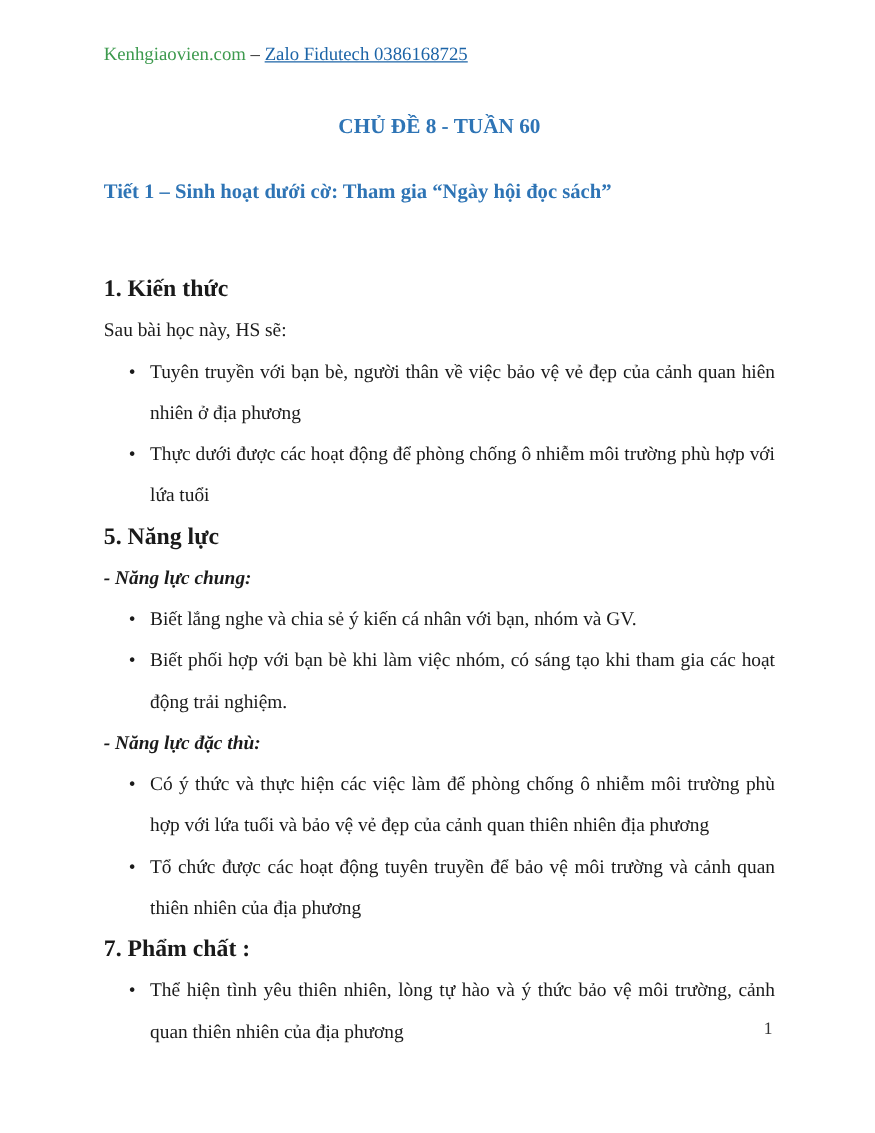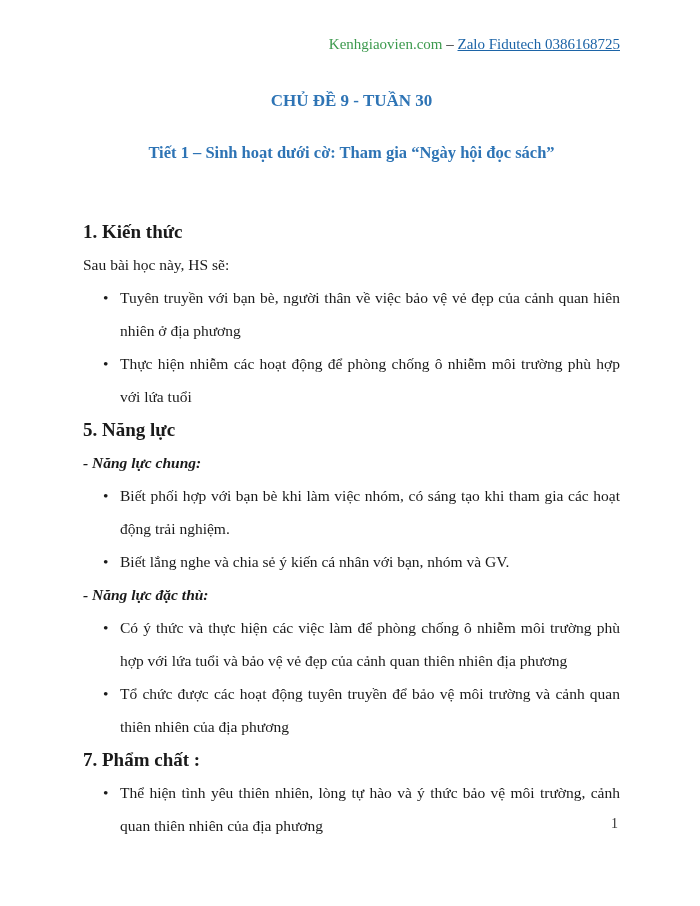--- a/index.html
+++ b/index.html
@@ -11,41 +11,40 @@
     margin: 0 auto;
     background: #ffffff;
     font-family: "Liberation Serif", "DejaVu Serif", serif;
     color: #1a1a1a;
     overflow: hidden;
   }
   .content {
     padding: 36px 80px 0 83px;
   }
   .doc-header {
-    text-align: right;
+    text-align: left;
     font-size: 15px;
     margin-bottom: 38px;
     white-space: nowrap;
   }
   .site-name { color: #3d9a4e; }
   .header-sep { color: #222222; }
   .header-link {
     color: #1c64a7;
     text-decoration: underline;
     cursor: pointer;
   }
   .doc-title {
     text-align: center;
     font-weight: bold;
     font-size: 17px;
     color: #2e74b5;
     margin-bottom: 32px;
   }
   .doc-subtitle {
-    text-align: center;
     font-weight: bold;
     font-size: 16.5px;
     color: #2e74b5;
     margin-bottom: 52px;
   }
   .body-text { font-size: 15.5px; line-height: 33px; }
   .h-main {
     font-weight: bold;
     font-size: 15.5px;
     margin-bottom: 11px;
@@ -90,43 +89,43 @@
 </head>
 <body>
 
 <div class="page">
   <div class="content">
 
     <div class="doc-header">
       <span class="site-name">Kenhgiaovien.com</span><span class="header-sep"> – </span><span class="header-link">Zalo Fidutech 0386168725</span>
     </div>
 
-    <div class="doc-title">CHỦ ĐỀ 9 - TUẦN 30</div>
+    <div class="doc-title">CHỦ ĐỀ 8 - TUẦN 60</div>
 
     <div class="doc-subtitle">Tiết 1 – Sinh hoạt dưới cờ: Tham gia “Ngày hội đọc sách”</div>
 
     <div class="body-text">
 
 
       <div class="h-sub">1. Kiến thức</div>
 
       <div class="para">Sau bài học này, HS sẽ:</div>
 
       <ul class="bullets">
         <li>Tuyên truyền với bạn bè, người thân về việc bảo vệ  vẻ đẹp của cảnh quan hiên nhiên ở địa phương</li>
-        <li>Thực hiện nhiễm các hoạt động để phòng chống ô nhiễm môi trường phù hợp với lứa tuổi</li>
+        <li>Thực dưới được các hoạt động để phòng chống ô nhiễm môi trường phù hợp với lứa tuổi</li>
       </ul>
 
       <div class="h-sub">5. Năng lực</div>
 
       <div class="h-italic">- Năng lực chung:</div>
 
       <ul class="bullets">
+        <li>Biết lắng nghe và chia sẻ ý kiến cá nhân với bạn, nhóm và GV.</li>
         <li>Biết phối hợp với bạn bè khi làm việc nhóm, có sáng tạo khi tham gia các hoạt động trải nghiệm.</li>
-        <li>Biết lắng nghe và chia sẻ ý kiến cá nhân với bạn, nhóm và GV.</li>
       </ul>
 
       <div class="h-italic">- Năng lực đặc thù:</div>
 
       <ul class="bullets">
         <li>Có ý thức và thực hiện các việc làm để phòng chống ô nhiễm môi trường phù hợp với lứa tuổi và bảo vệ vẻ đẹp của cảnh quan thiên nhiên địa phương</li>
         <li>Tổ chức được các hoạt động tuyên truyền để bảo vệ môi trường và cảnh quan thiên nhiên của địa phương</li>
       </ul>
 
       <div class="h-sub">7. Phẩm chất :</div>

